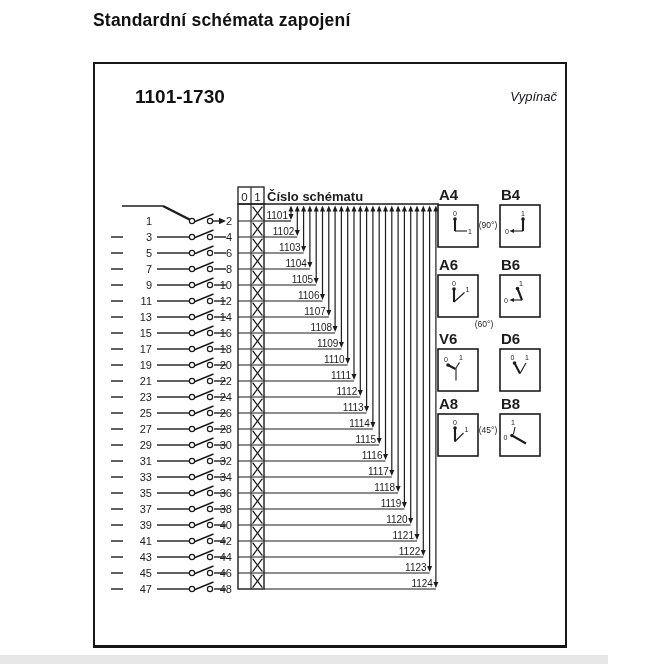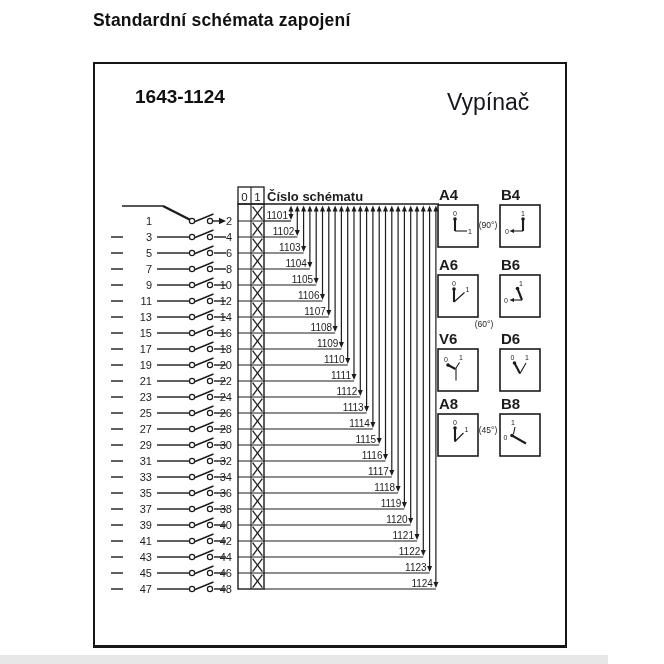--- a/index.html
+++ b/index.html
@@ -3,34 +3,34 @@
 <meta charset="utf-8">
 <style>
   html,body{margin:0;padding:0;background:#ffffff;}
   .page{position:relative;width:608px;height:664px;background:#ffffff;overflow:hidden;
         font-family:"Liberation Sans",sans-serif;color:#1c1c1c;}
   .title{position:absolute;left:93px;top:10px;margin:0;font-size:17.5px;font-weight:700;
          letter-spacing:0.2px;color:#111;}
   .frame{position:absolute;left:93px;top:62px;width:474px;height:586px;
          border:2px solid #161616;border-bottom-width:3px;box-sizing:border-box;background:#fff;}
   .range{position:absolute;left:40px;top:22px;font-size:19px;font-weight:700;color:#111;}
-  .device{position:absolute;left:352px;top:25px;width:110px;text-align:left;
-          font-size:23px;font-weight:500;color:#15151d;}
+  .device{position:absolute;left:352px;top:25px;width:110px;text-align:right;
+          font-size:13px;font-style:italic;font-weight:500;color:#15151d;}
   svg{position:absolute;left:0;top:0;}
   svg text{font-family:"Liberation Sans",sans-serif;}
   .scan-strip{position:absolute;left:0;top:655px;width:664px;height:9px;background:#e7e7e7;}
 </style>
 </head>
 <body>
 
 <div class="page">
   <h1 class="title">Standardní schémata zapojení</h1>
 
   <div class="frame">
-    <div class="range">1643-1124</div>
+    <div class="range">1101-1730</div>
     <div class="device">Vypínač</div>
     <svg id="diagram" width="470" height="581" viewBox="0 0 470 581">
         <line x1="27" y1="142" x2="68" y2="142" stroke="#1c1c1c" stroke-width="1.6"></line>
         <line x1="68" y1="142" x2="95" y2="155.8" stroke="#1c1c1c" stroke-width="2.4"></line>
         <line x1="118" y1="157" x2="125" y2="157" stroke="#1c1c1c" stroke-width="1.4"></line>
         <polygon points="131,157 124,153.8 124,160.2" fill="#1c1c1c"></polygon>
         <text x="57" y="160.8" fill="#1c1c1c" font-size="11" text-anchor="end">1</text>
         <text x="137" y="160.8" fill="#1c1c1c" font-size="11" text-anchor="end">2</text>
         <line x1="99.5" y1="157.8" x2="118.5" y2="150" stroke="#1c1c1c" stroke-width="1.5"></line>
         <circle cx="97" cy="157" r="2.6" fill="#fff" stroke="#1c1c1c" stroke-width="1.2"></circle>

